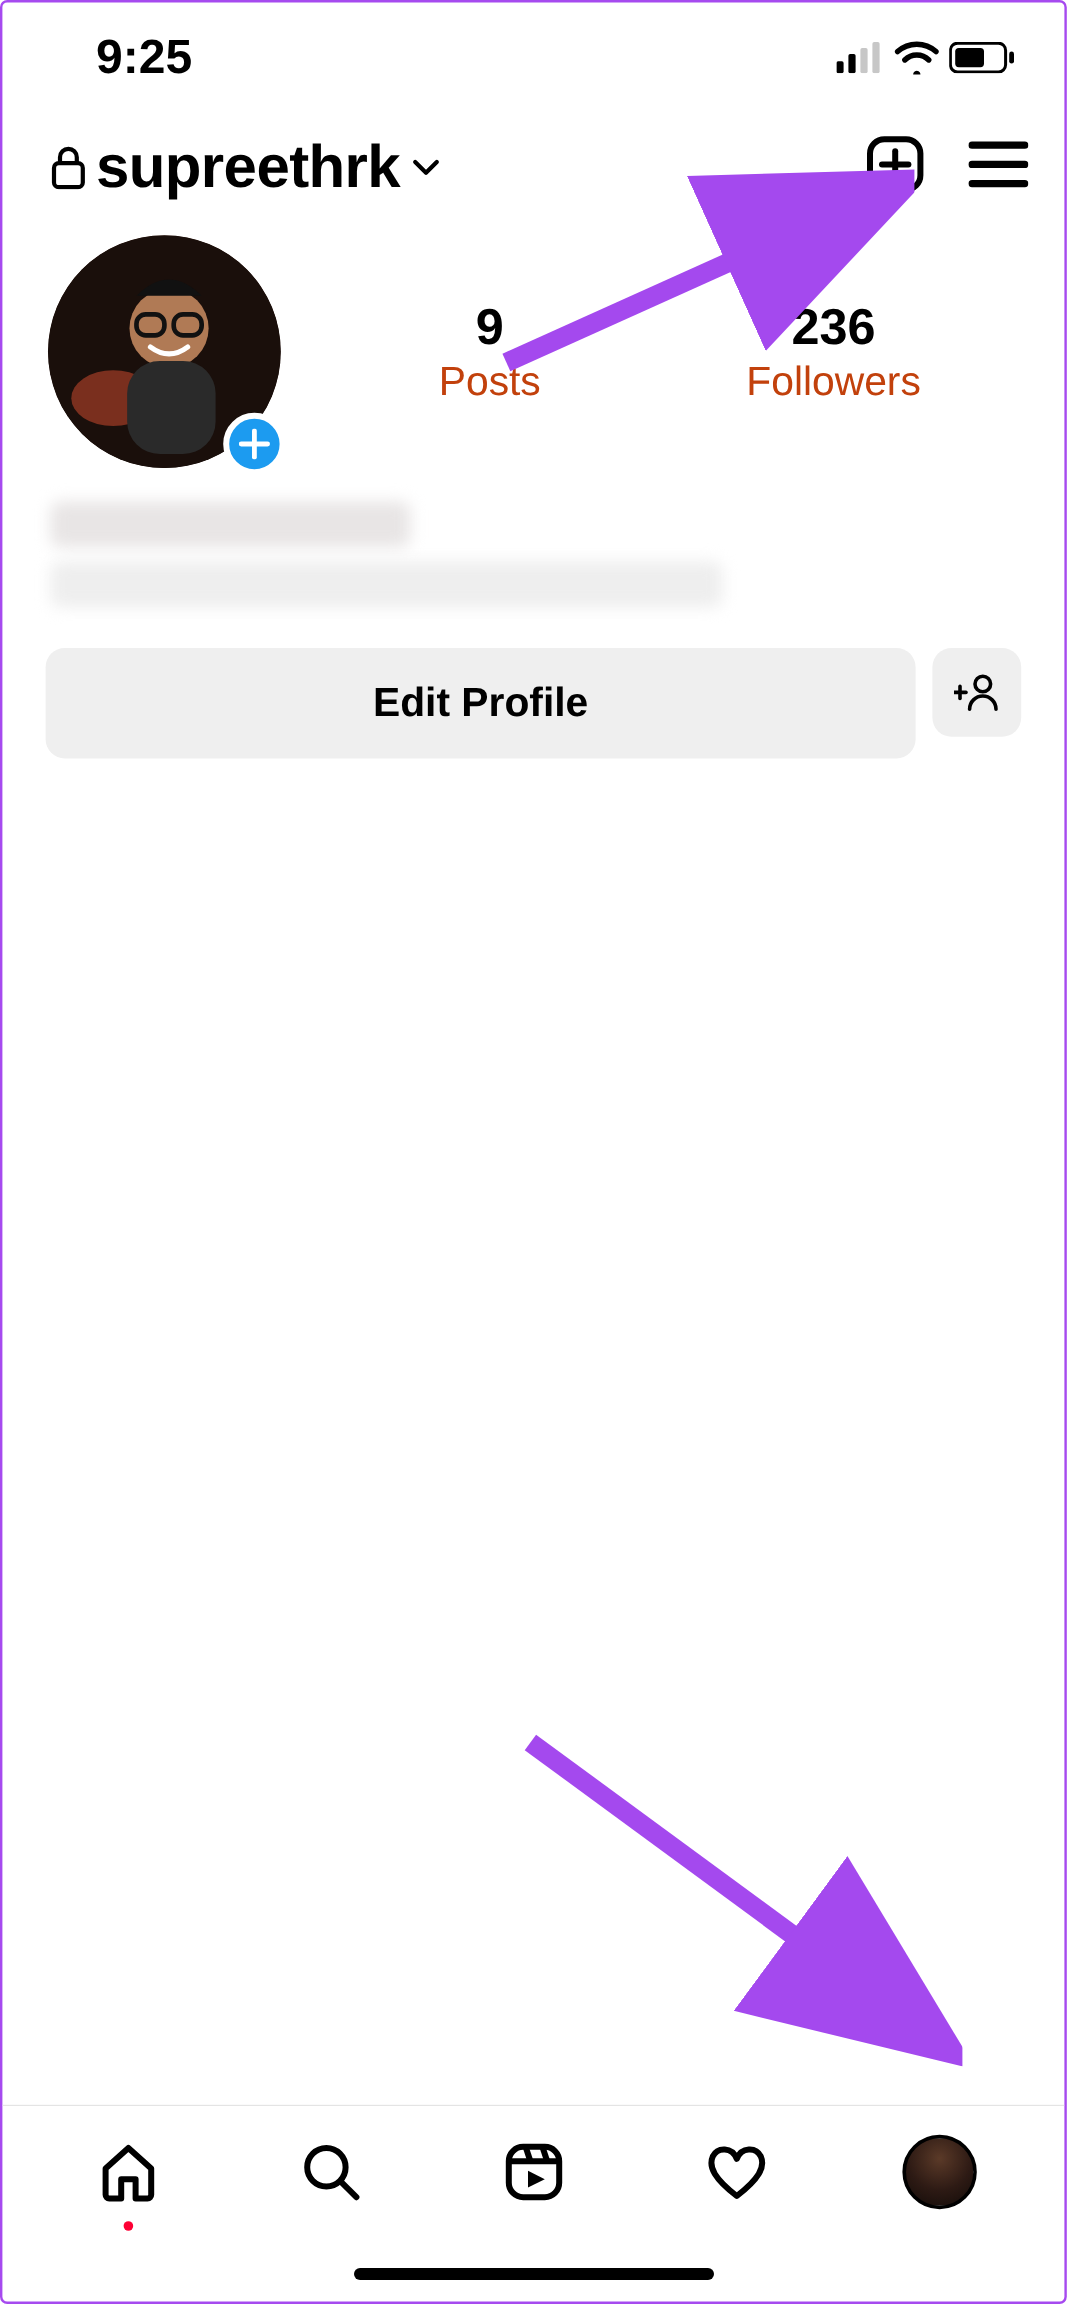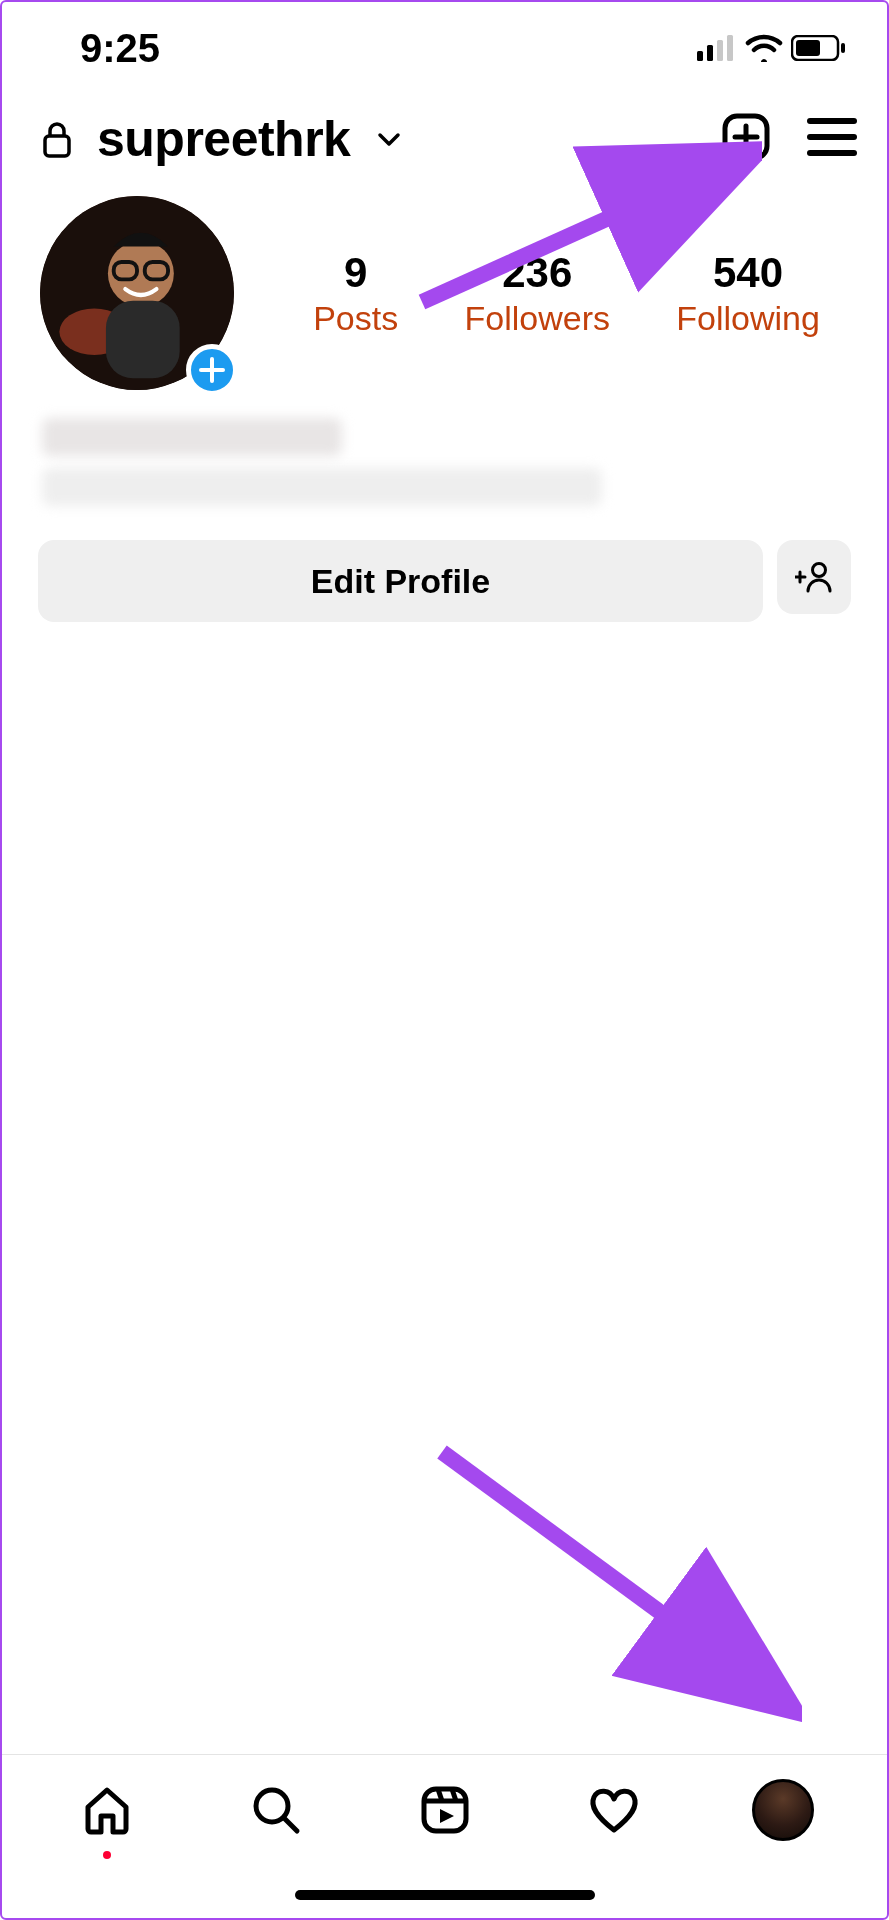--- a/index.html
+++ b/index.html
@@ -36,21 +36,21 @@
 
 .header-row {
   display: flex;
   align-items: center;
   justify-content: space-between;
   padding: 28px 30px 8px 40px;
 }
 .header-left {
   display: flex;
   align-items: center;
-  gap: 25px;
+  gap: 8px;
 }
 .username-text {
   font-size: 50px;
   font-weight: 700;
   letter-spacing: -0.5px;
 }
 .header-right {
   display: flex;
   align-items: center;
   gap: 36px;
@@ -121,21 +121,21 @@
 .bl2 { width: 560px; background:#eeeeee; }
 
 
 .actions-row {
   display: flex;
   gap: 14px;
   padding: 12px 36px;
 }
 .edit-btn {
   flex: 1;
-  height: 82px;
+  height: 92px;
   background: #efefef;
   border-radius: 16px;
   display: flex; align-items:center; justify-content:center;
   font-size: 34px;
   font-weight: 600;
   color:#000;
 }
 .discover-btn {
   width: 74px; height: 74px;
   background:#efefef;
@@ -268,24 +268,20 @@
   </div>
   <div class="stats-row">
     <div class="stat">
       <div class="stat-number">9</div>
       <div class="stat-label">Posts</div>
     </div>
     <div class="stat">
       <div class="stat-number">236</div>
       <div class="stat-label">Followers</div>
     </div>
-    <div class="stat">
-      <div class="stat-number">540</div>
-      <div class="stat-label">Following</div>
-    </div>
   </div>
 </div>
 
 <div class="bio">
   <div class="blurred-line bl1"></div>
   <div class="blurred-line bl2"></div>
 </div>
 
 <div class="actions-row">
   <div class="edit-btn">

